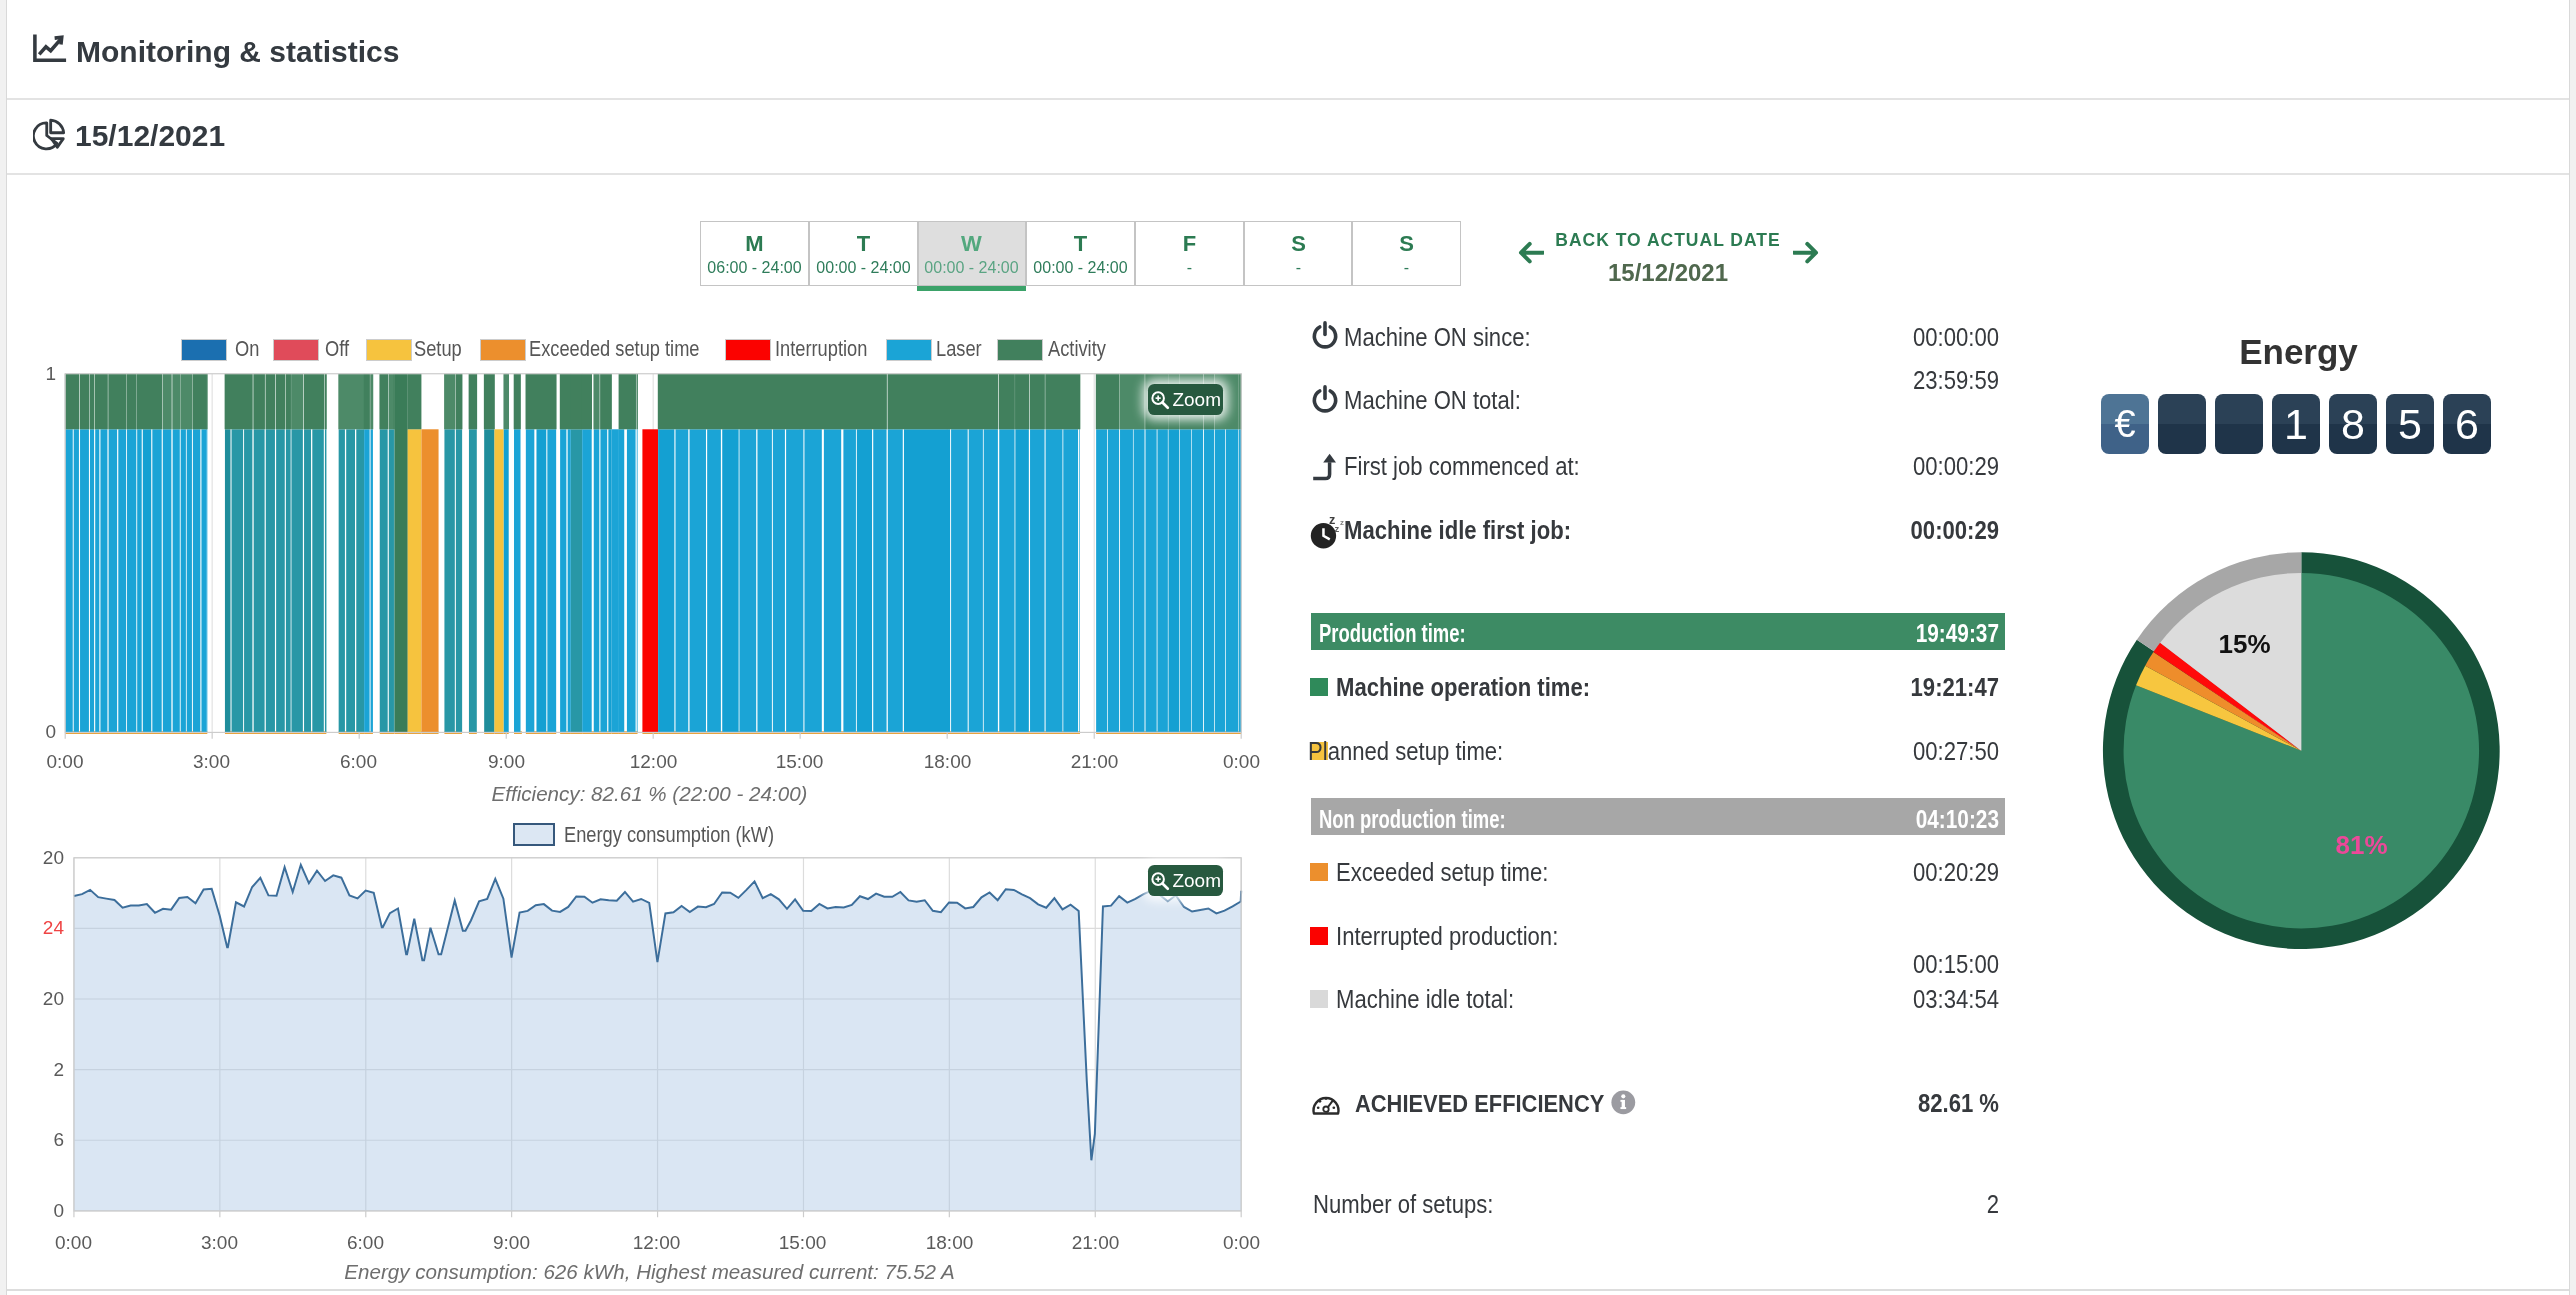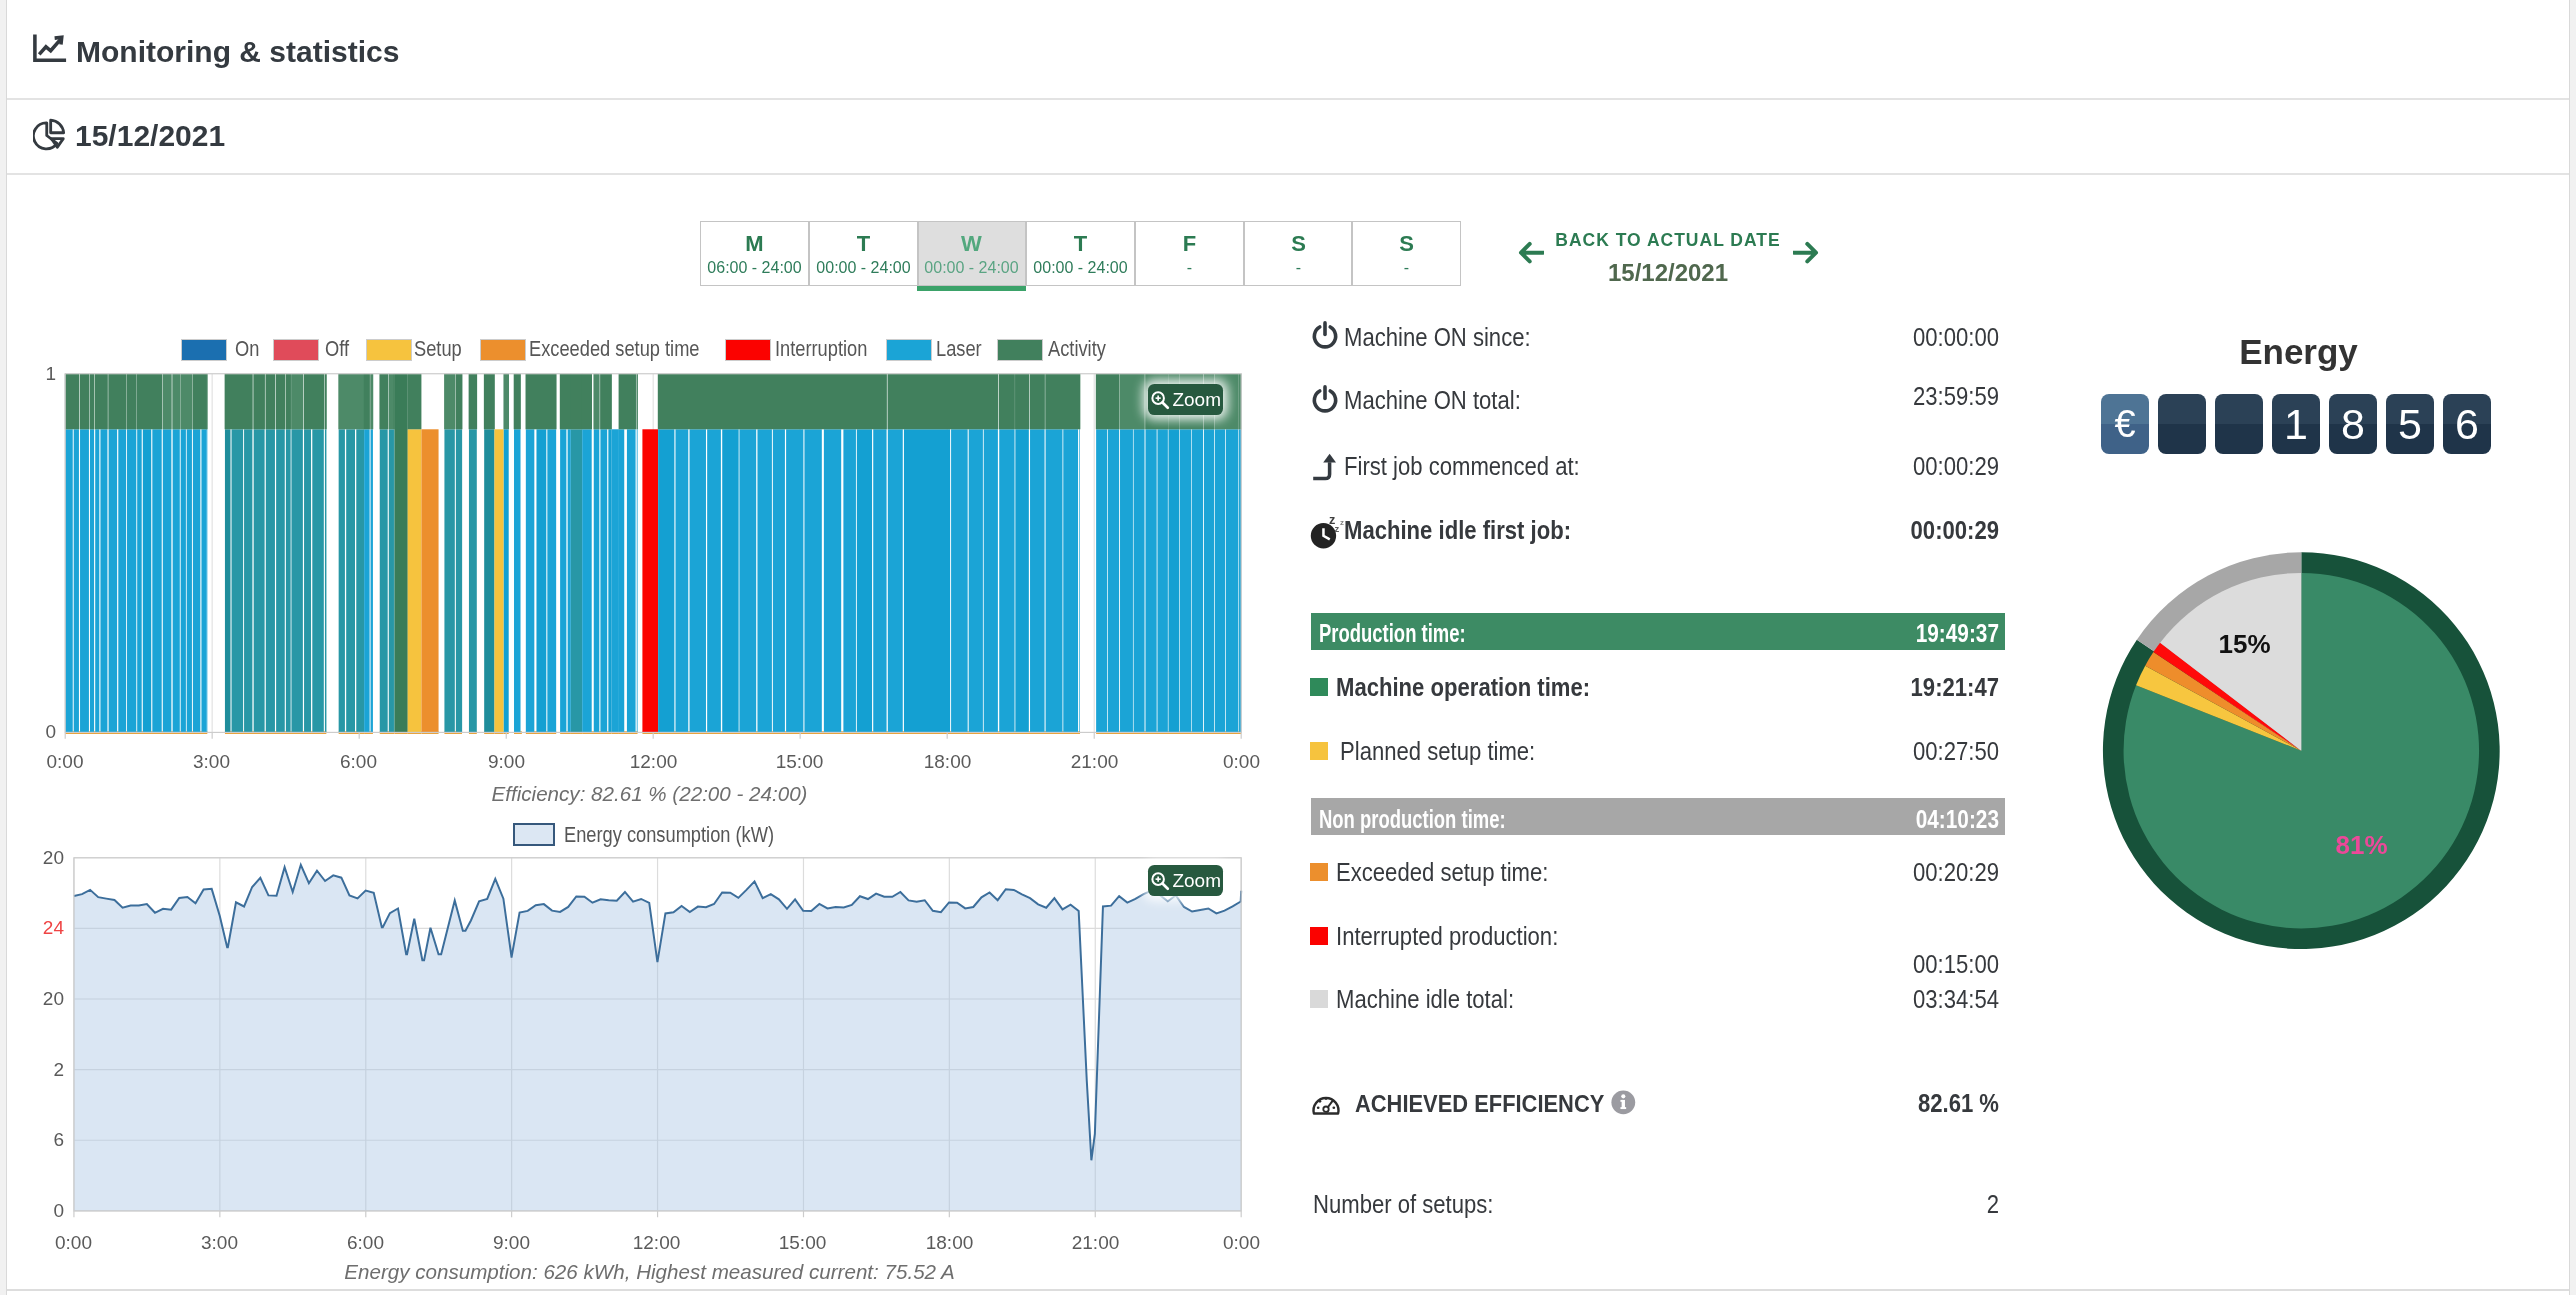--- a/index.html
+++ b/index.html
@@ -350,21 +350,21 @@
       <path d="M13 8 A 14.2 14.2 0 1 0 27 8" fill="none" stroke="#343a40" stroke-width="4.8" stroke-linecap="round"></path>
       <line x1="20" y1="2.5" x2="20" y2="18" stroke="#343a40" stroke-width="4.8" stroke-linecap="round"></line>
     </svg></div>
 <div style="left:1344px;top:323px;"><span class="sl" style="position:static;display:inline-block;">Machine ON since:</span></div>
 <div style="left:1761px;top:323px;width:238px;text-align:right;"><span class="sv" style="position:static;display:inline-block;">00:00:00</span></div>
 <div style="left:1310px;top:385px;"><svg width="30" height="30" viewBox="0 0 40 40">
       <path d="M13 8 A 14.2 14.2 0 1 0 27 8" fill="none" stroke="#343a40" stroke-width="4.8" stroke-linecap="round"></path>
       <line x1="20" y1="2.5" x2="20" y2="18" stroke="#343a40" stroke-width="4.8" stroke-linecap="round"></line>
     </svg></div>
 <div style="left:1344px;top:386px;"><span class="sl" style="position:static;display:inline-block;">Machine ON total:</span></div>
-<div style="left:1761px;top:382px;width:238px;text-align:right;"><span class="sv" style="position:static;display:inline-block;">23:59:59</span></div>
+<div style="left:1761px;top:366px;width:238px;text-align:right;"><span class="sv" style="position:static;display:inline-block;">23:59:59</span></div>
 <div style="left:1310px;top:451px;"><svg width="32" height="32" viewBox="0 0 40 40">
       <path d="M4 34.5 H19 Q24.5 34.5 24.5 29 V14" fill="none" stroke="#343a40" stroke-width="4.4"></path>
       <path d="M16.5 14.5 L24.5 3.5 L32.5 14.5 Z" fill="#343a40"></path>
     </svg></div>
 <div style="left:1344px;top:452px;"><span class="sl" style="position:static;display:inline-block;">First job commenced at:</span></div>
 <div style="left:1761px;top:452px;width:238px;text-align:right;"><span class="sv" style="position:static;display:inline-block;">00:00:29</span></div>
 <div style="left:1310px;top:512px;"><svg width="38" height="38" viewBox="0 0 48 48">
       <circle cx="17" cy="30" r="16" fill="#232323"></circle>
       <path d="M17 20.5 V30 L25 34.5" stroke="#fff" stroke-width="3.2" fill="none"></path>
       <text x="24" y="15" font-size="16" font-weight="bold" fill="#3e3e3e" font-family="Liberation Sans,sans-serif">z</text>
@@ -373,21 +373,21 @@
     </svg></div>
 <div style="left:1344px;top:516px;font-weight:bold;"><span class="sl" style="position:static;display:inline-block;font-weight:bold;">Machine idle first job:</span></div>
 <div style="left:1761px;top:516px;width:238px;text-align:right;font-weight:bold;"><span class="sv" style="position:static;display:inline-block;font-weight:bold;">00:00:29</span></div>
 <div style="left:1311px;top:613px;width:694px;height:37px;background:#3d8b64;"></div>
 <div style="left:1319px;top:618px;font-size:26px;font-weight:bold;color:#fff;white-space:nowrap;transform:scaleX(0.71);transform-origin:0 50%;">Production time:</div>
 <div style="left:1761px;top:618px;width:238px;text-align:right;font-size:26px;font-weight:bold;color:#fff;white-space:nowrap;transform:scaleX(0.80);transform-origin:100% 50%;">19:49:37</div>
 <div style="left:1310px;top:678px;width:18px;height:18px;background:#2f8a5a;"></div>
 <div style="left:1336px;top:673px;"><span class="sl" style="position:static;display:inline-block;font-weight:bold;">Machine operation time:</span></div>
 <div style="left:1761px;top:673px;width:238px;text-align:right;"><span class="sv" style="position:static;display:inline-block;font-weight:bold;">19:21:47</span></div>
 <div style="left:1310px;top:742px;width:18px;height:18px;background:#f6c33e;"></div>
-<div style="left:1340px;top:737px;"><span class="sl" style="position:static;display:inline-block;">Planned setup time:</span></div>
+<div style="left:1308px;top:737px;"><span class="sl" style="position:static;display:inline-block;">Planned setup time:</span></div>
 <div style="left:1761px;top:737px;width:238px;text-align:right;"><span class="sv" style="position:static;display:inline-block;">00:27:50</span></div>
 <div style="left:1311px;top:798px;width:694px;height:37px;background:#a7a7a7;"></div>
 <div style="left:1319px;top:804px;font-size:26px;font-weight:bold;color:#fff;white-space:nowrap;transform:scaleX(0.71);transform-origin:0 50%;">Non production time:</div>
 <div style="left:1761px;top:804px;width:238px;text-align:right;font-size:26px;font-weight:bold;color:#fff;white-space:nowrap;transform:scaleX(0.80);transform-origin:100% 50%;">04:10:23</div>
 <div style="left:1310px;top:863px;width:18px;height:18px;background:#ec8f2d;"></div>
 <div style="left:1336px;top:858px;"><span class="sl" style="position:static;display:inline-block;">Exceeded setup time:</span></div>
 <div style="left:1761px;top:858px;width:238px;text-align:right;"><span class="sv" style="position:static;display:inline-block;">00:20:29</span></div>
 <div style="left:1310px;top:927px;width:18px;height:18px;background:#fb0200;"></div>
 <div style="left:1336px;top:922px;"><span class="sl" style="position:static;display:inline-block;">Interrupted production:</span></div>
 <div style="left:1761px;top:922px;width:238px;text-align:right;margin-top:28px;"><span class="sv" style="position:static;display:inline-block;">00:15:00</span></div>

